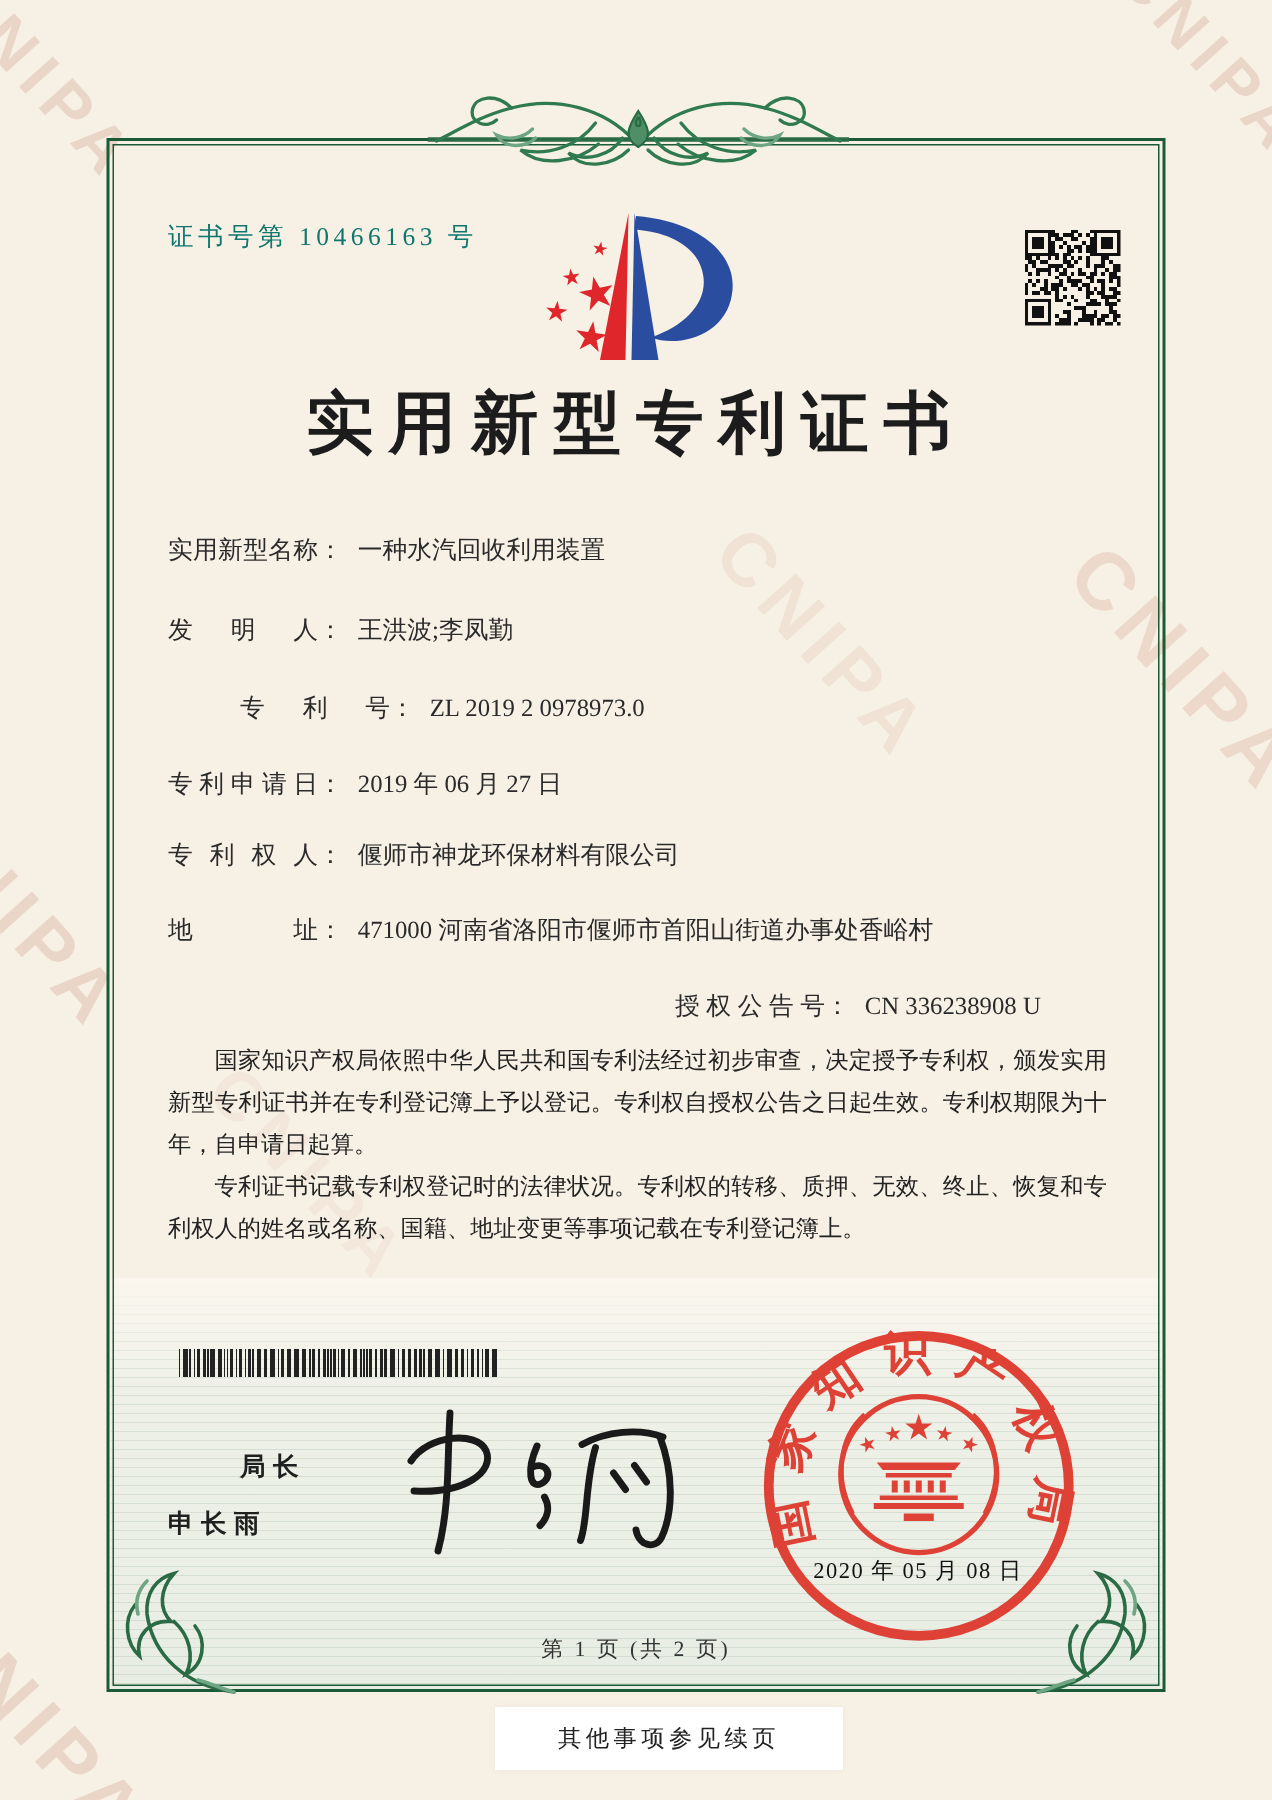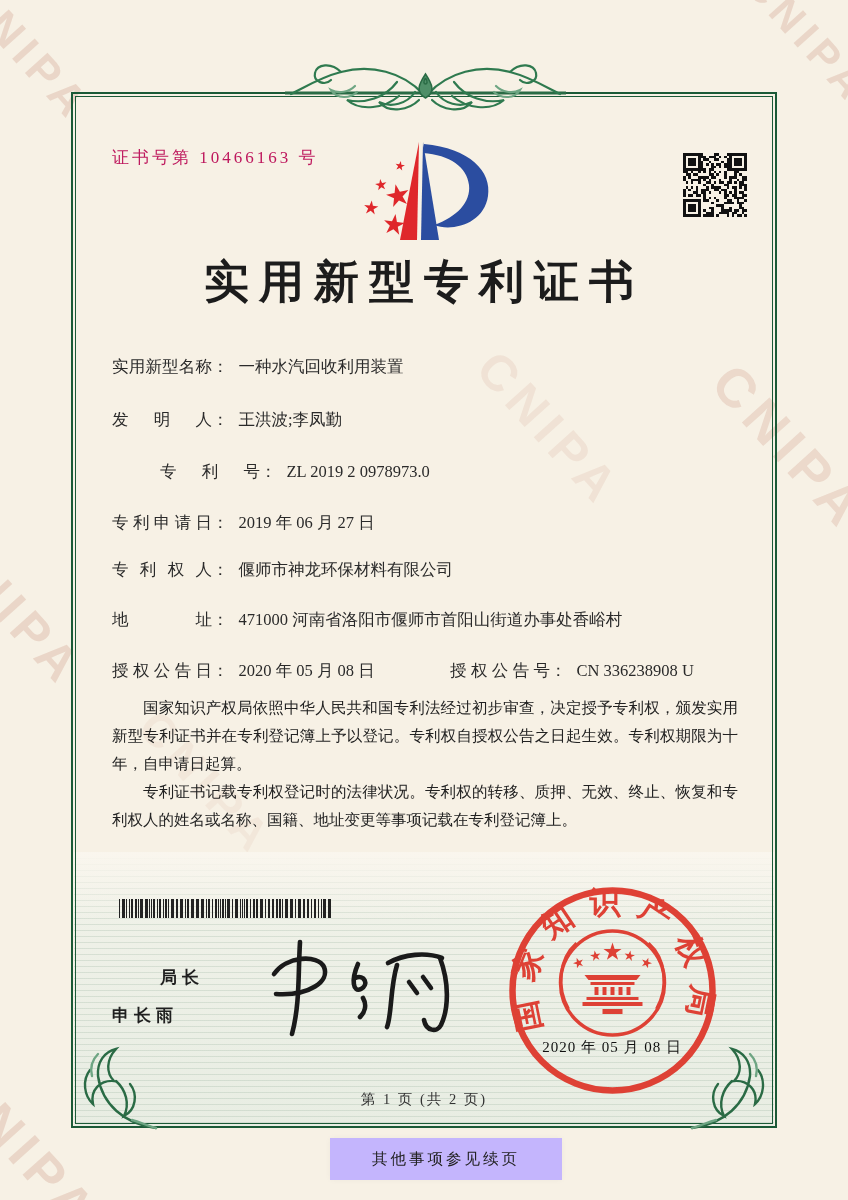--- a/index.html
+++ b/index.html
@@ -22,40 +22,40 @@
     border:2px solid #1b5a37;box-sizing:border-box;
   }
   .frame::after{content:"";position:absolute;inset:2px;border:1px solid #1b5a37;}
   .band{
     position:absolute;left:74px;top:852px;width:700px;height:276px;
     background:
       linear-gradient(180deg, rgba(250,246,238,1) 0, rgba(250,246,238,0) 70px),
       repeating-linear-gradient(180deg, rgba(122,156,132,0.20) 0 1px, rgba(0,0,0,0) 1px 6px),
       linear-gradient(180deg,#f1f2e9,#e8ede3);
   }
-  .cert-no{position:absolute;left:112px;top:146px;font-size:17px;letter-spacing:3px;color:#be185d;}
+  .cert-no{position:absolute;left:112px;top:146px;font-size:17px;letter-spacing:3px;color:#0f766e;}
   .title{
     position:absolute;left:71px;top:252px;width:706px;text-align:center;
     font-size:45px;font-weight:bold;letter-spacing:10px;color:#1c1c1c;
   }
   .frow{position:absolute;left:112px;width:640px;font-size:16.5px;color:#2a2a2a;white-space:nowrap;}
   .flabel{display:inline-block;width:100px;text-align:justify;text-align-last:justify;}
   .fvalue{margin-left:10px;}
   .colon{margin-left:0;}
   .paras{position:absolute;left:112px;top:694px;width:626px;font-size:15.5px;line-height:28px;
     color:#222;text-align:justify;}
   .paras p{margin:0;text-indent:2em;}
   .officer{position:absolute;left:112px;font-family:"Liberation Sans","DejaVu Sans",sans-serif;
     font-weight:600;font-size:17px;letter-spacing:5px;color:#1f1f1f;}
   .seal-date{position:absolute;left:512px;top:1038px;width:200px;text-align:center;
     font-size:15px;letter-spacing:1px;color:#111;z-index:6;}
   .pagenum{position:absolute;left:71px;top:1090px;width:706px;text-align:center;
     font-size:14.5px;letter-spacing:2px;color:#333;}
   .notebox{
-    position:absolute;left:330px;top:1138px;width:232px;height:42px;background:#c4b5fd;
+    position:absolute;left:330px;top:1138px;width:232px;height:42px;background:#ffffff;
     box-shadow:0 0 6px rgba(0,0,0,0.04);display:flex;align-items:center;justify-content:center;
     font-size:15.5px;letter-spacing:3px;color:#222;
   }
   svg{display:block;}
 </style>
 </head>
 <body>
 
 <span class="wm" style="left:-12px;top:-28px;font-size:44px;">CNIPA</span>
 <span class="wm" style="left:770px;top:-40px;font-size:42px;">CNIPA</span>
@@ -456,23 +456,20 @@
   <span class="flabel">专利申请日</span><span class="colon">：</span><span class="fvalue">2019 年 06 月 27 日</span>
 </div>
 <div class="frow" style="top:559px;">
   <span class="flabel">专利权人</span><span class="colon">：</span><span class="fvalue">偃师市神龙环保材料有限公司</span>
 </div>
 <div class="frow" style="top:609px;">
   <span class="flabel">地址</span><span class="colon">：</span><span class="fvalue">471000 河南省洛阳市偃师市首阳山街道办事处香峪村</span>
 </div>
 
 <div class="frow" style="top:660px;">
-  <span>
-    <span class="flabel">授权公告日</span><span>：</span><span class="fvalue">2020 年 05 月 08 日</span>
-  </span>
   <span style="position:absolute;left:338px;top:0;">
     <span class="flabel">授权公告号</span><span>：</span><span class="fvalue">CN 336238908 U</span>
   </span>
 </div>
 
 <div class="paras">
   <p>国家知识产权局依照中华人民共和国专利法经过初步审查，决定授予专利权，颁发实用新型专利证书并在专利登记簿上予以登记。专利权自授权公告之日起生效。专利权期限为十年，自申请日起算。</p>
   <p>专利证书记载专利权登记时的法律状况。专利权的转移、质押、无效、终止、恢复和专利权人的姓名或名称、国籍、地址变更等事项记载在专利登记簿上。</p>
 </div>
 

